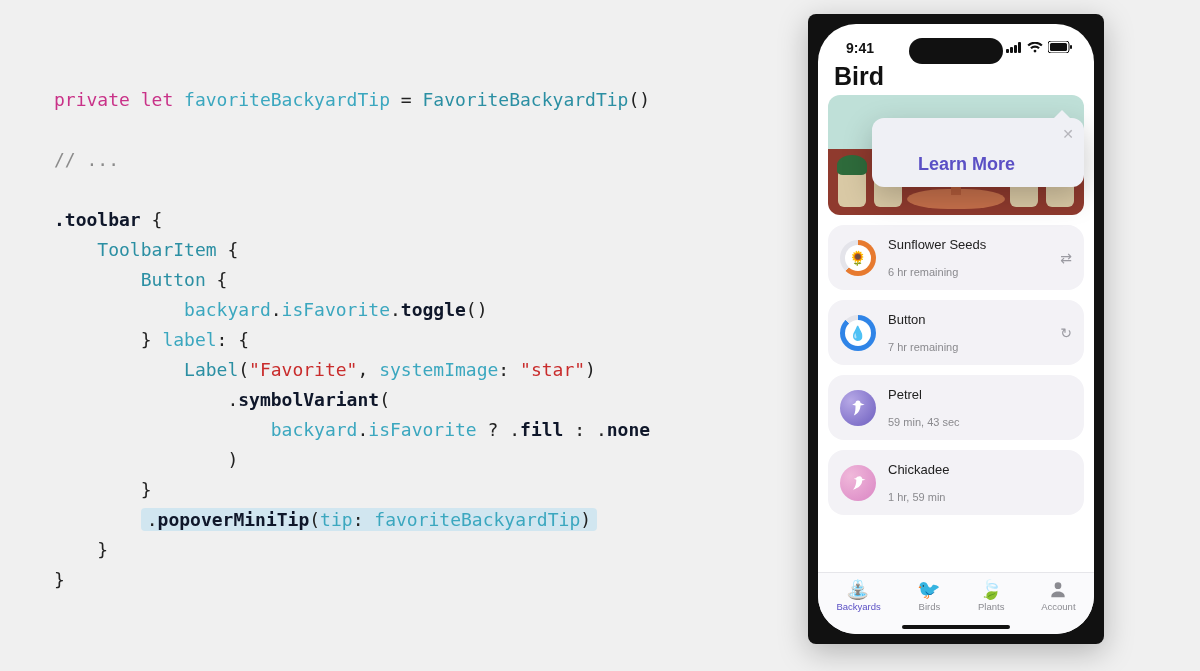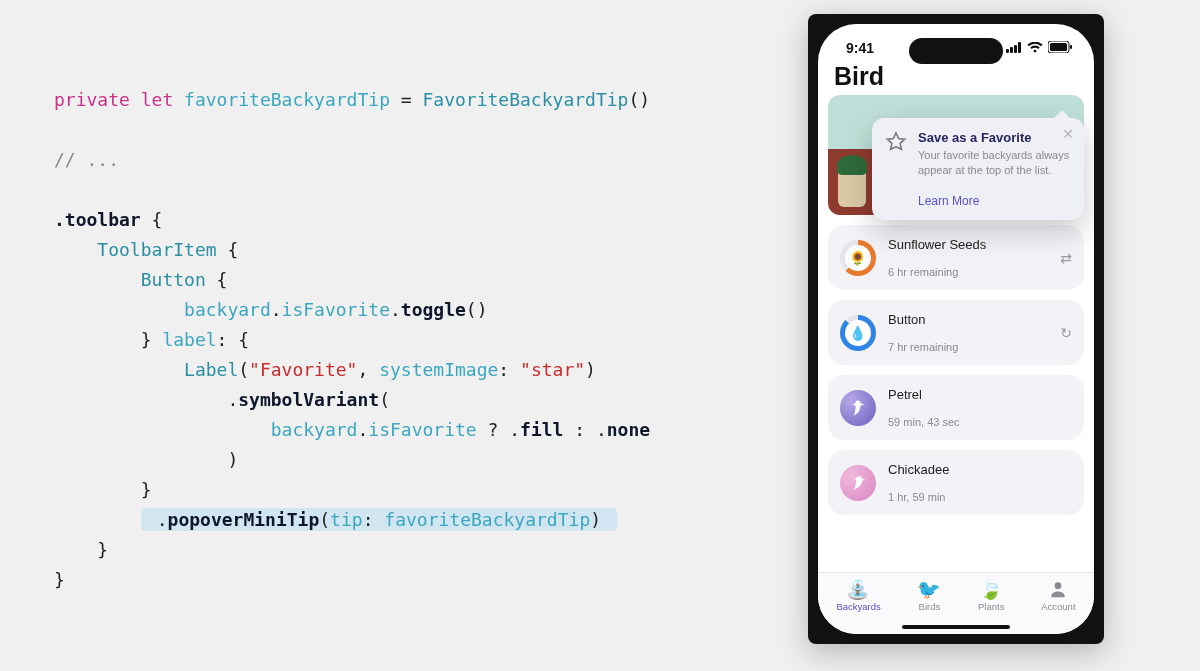--- a/index.html
+++ b/index.html
@@ -24,21 +24,21 @@
     white-space: pre;
     color: #333;
   }
   .tok-key   { color: #c93288; }   
   .tok-type  { color: #2b8fa3; }   
   .tok-prop  { color: #3ba7bf; }   
   .tok-func  { color: #0f172a; font-weight: bold; }   
   .tok-str   { color: #c92c2c; }   
   .tok-comm  { color: #8b8b8b; }   
   .tok-plain { color: #222; }
-  .hl-line   { background: #d1e6f0; border-radius: 4px; padding: 1px 16px; }
+  .hl-line   { background: #d1e6f0; border-radius: 4px; padding: 1px 6px; }
 
   
   .phone {
     position: absolute;
     right: 96px;
     top: 14px;
     width: 296px;
     height: 630px;
     background: #111;
     border-radius: 8px;
@@ -111,21 +111,21 @@
     top:-8px; right:14px;
     border:8px solid transparent;
     border-bottom-color:#eff0f5;
     border-top:none;
   }
   .tip-head { display:flex; gap:10px; }
   .tip-star { color:#7a7a7a; flex-shrink:0; }
   .tip-title { font-size:13px; font-weight:600; color:#28255e; }
   .tip-sub   { font-size:11px; color:#8a8a8e; line-height:1.35; margin-top:3px; }
   .tip-close { position:absolute; right:10px; top:8px; color:#b5b5bb; font-size:14px; font-weight:300;}
-  .tip-learn { font-size:12px; color:#5b50c5; font-weight:400; margin-top:16px; margin-left:34px;}
+  .tip-learn { font-size:18px; color:#5b50c5; font-weight:700; margin-top:24px; margin-left:34px;}
 
   
   .hero {
     margin: 0 10px;
     height: 120px;
     border-radius: 12px;
     background: linear-gradient(#bfe0d8 0 45%, #8f3a2e 45% 100%);
     position: relative;
     overflow: hidden;
   }
@@ -260,31 +260,20 @@
             </svg>
         </span>
       </div>
     </div>
 
 
     <div class="big-title">Bird</div>
 
     <div class="tip-pop">
       <span class="tip-close">✕</span>
-      <div class="tip-head">
-        <span class="tip-star">
-          <svg width="24" height="24" viewBox="0 0 24 24" fill="none" stroke="#7a7a7a" stroke-width="1.6">
-              <path d="M12 3l2.6 5.6 6 .6-4.5 4.1 1.3 6L12 16.8 6.6 19.3l1.3-6L3.4 9.2l6-.6L12 3z"></path>
-            </svg>
-        </span>
-        <div>
-          <div class="tip-title">Save as a Favorite</div>
-          <div class="tip-sub">Your favorite backyards always appear at the top of the list.</div>
-        </div>
-      </div>
       <div class="tip-learn">Learn More</div>
     </div>
 
     <div class="hero">
       <div class="pot" style="left:10px"></div>
       <div class="pot" style="left:46px"></div>
       <div class="pot" style="right:46px"></div>
       <div class="pot" style="right:10px"></div>
       <div class="fount">
         <div class="base"></div>

